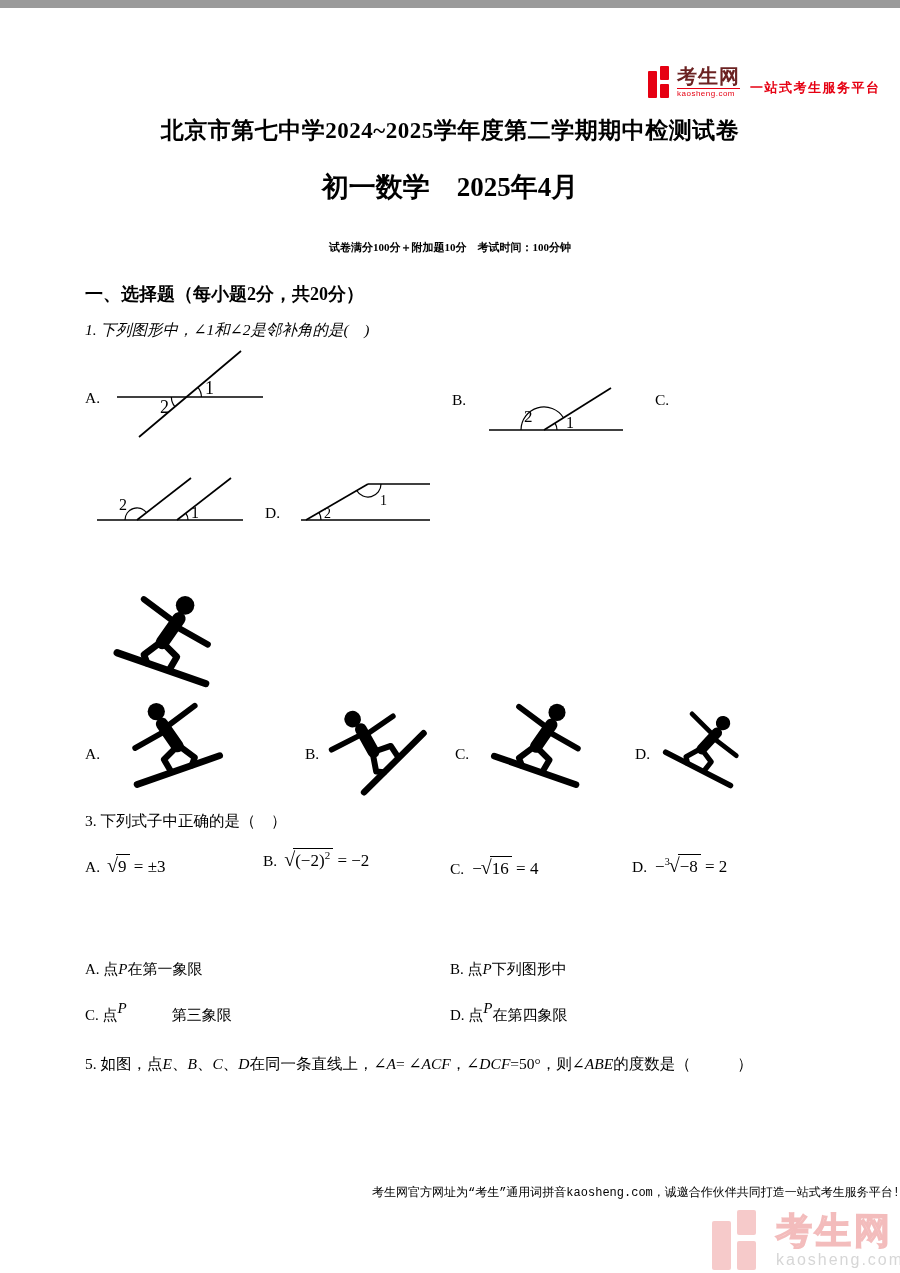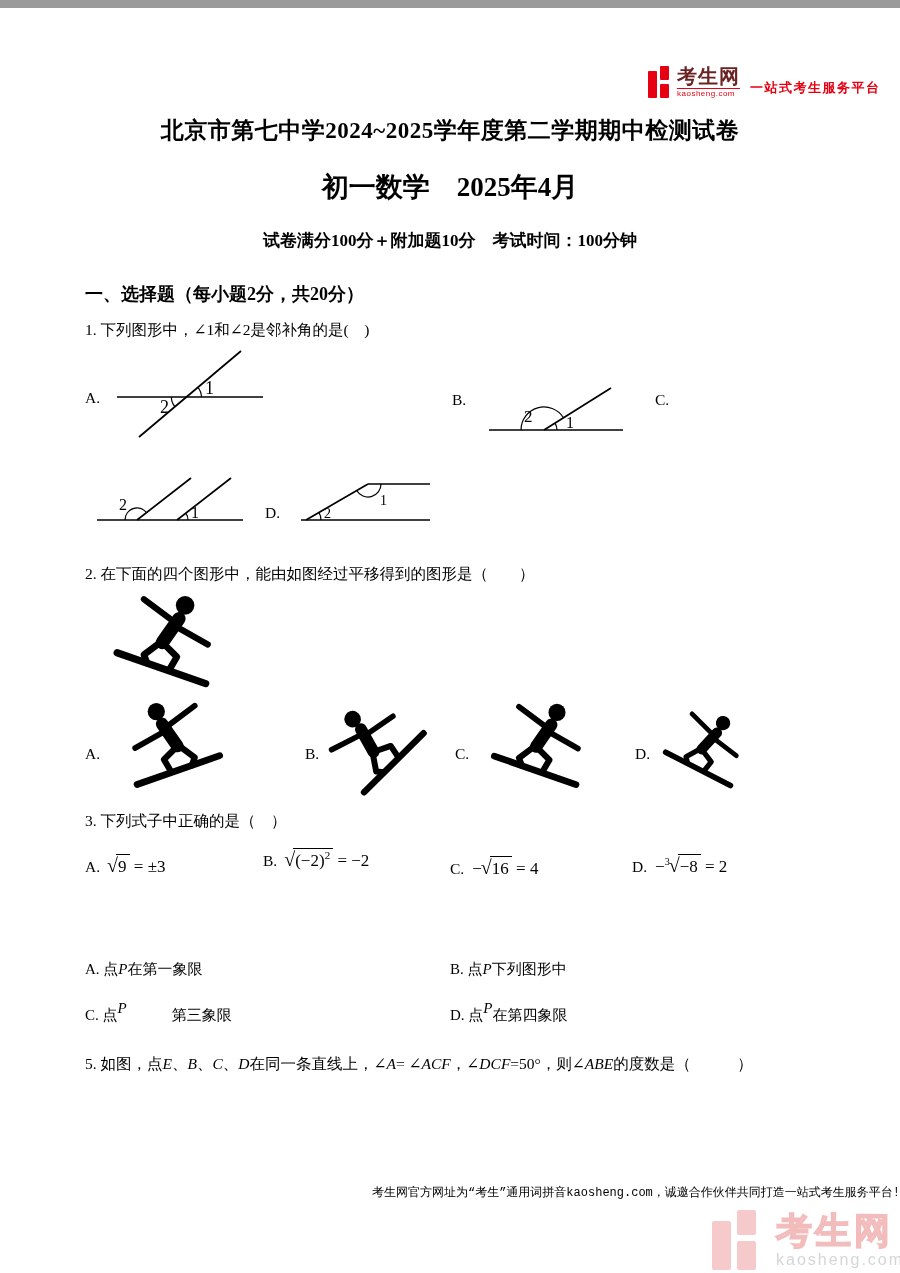--- a/index.html
+++ b/index.html
@@ -15,25 +15,25 @@
   .logo-icon .b2{left:12px;top:0;width:9px;height:14px;}
   .logo-icon .b3{left:12px;top:18px;width:9px;height:14px;}
   .logo-main{display:flex;flex-direction:column;line-height:1;}
   .logo-brand{font-size:20px;font-weight:bold;color:#6b2222;letter-spacing:1px;font-family:"Liberation Sans",sans-serif;}
   .logo-domain{font-size:8px;color:#e60012;font-family:"Liberation Sans",sans-serif;margin-top:2px;border-top:1.5px solid #e60012;padding-top:1px;letter-spacing:.5px;}
   .logo-tagline{font-size:13px;font-weight:bold;color:#e60012;margin-left:10px;margin-top:13px;letter-spacing:1.5px;white-space:nowrap;}
 
   
   .title{top:107px;left:0;width:100%;text-align:center;font-size:23px;font-weight:bold;letter-spacing:.5px;}
   .subtitle{top:161px;left:0;width:100%;text-align:center;font-size:27px;font-weight:bold;}
-  .exam-info{top:221px;left:0;width:100%;text-align:center;font-size:17px;font-weight:bold;}
+  .exam-info{top:232px;left:0;width:100%;text-align:center;font-size:11px;font-weight:bold;}
   .sec-heading{top:274px;left:85px;font-size:18px;font-weight:bold;}
 
   .stem{font-size:15.5px;white-space:nowrap;}
-  #q1-stem{top:312px;left:85px;}
+  #q1-stem{top:312px;left:85px;font-style:italic;}
   #q2-stem{top:556px;left:85px;}
   #q3-stem{top:803px;left:85px;}
   #q4-stem{top:897px;left:85px;}
   #q5-stem{top:1046px;left:85px;}
 
   .opt-label{font-size:15.5px;}
   #q1-la{top:381px;left:85px;} #q1-lb{top:383px;left:452px;} #q1-lc{top:383px;left:655px;} #q1-ld{top:496px;left:265px;}
   #q1-fa{top:339px;left:115px;} #q1-fb{top:374px;left:486px;} #q1-fc{top:466px;left:95px;} #q1-fd{top:471px;left:298px;}
 
   .fig line,.fig path,.fig polyline{stroke:#000;fill:none;}
@@ -137,21 +137,20 @@
   <svg class="abs fig" id="q1-fd" width="135" height="45" viewBox="0 0 135 45">
     <line class="ln" x1="3" y1="41" x2="132" y2="41"></line>
     <line class="ln" x1="8" y1="41" x2="70" y2="5"></line>
     <line class="ln" x1="70" y1="5" x2="132" y2="5"></line>
     <path class="arc" d="M21 33.5 A15 15 0 0 1 23 41"></path>
     <path class="arc" d="M83 5 A13 13 0 0 1 58.7 11.5"></path>
     <text x="26" y="39" font-size="14">2</text>
     <text x="82" y="26" font-size="14">1</text>
   </svg>
 
-  <div class="abs stem" id="q2-stem">2. 在下面的四个图形中，能由如图经过平移得到的图形是（　　）</div>
 
   <div class="abs sb" id="q2-orig">
     <svg width="135" height="103" viewBox="0 0 100 100" class="sb">
         <use href="#sb" xlink:href="#sb"></use>
       </svg>
   </div>
   <span class="abs opt-label" id="q2-la">A.</span>
   <span class="abs opt-label" id="q2-lb">B.</span>
   <span class="abs opt-label" id="q2-lc">C.</span>
   <span class="abs opt-label" id="q2-ld">D.</span>

